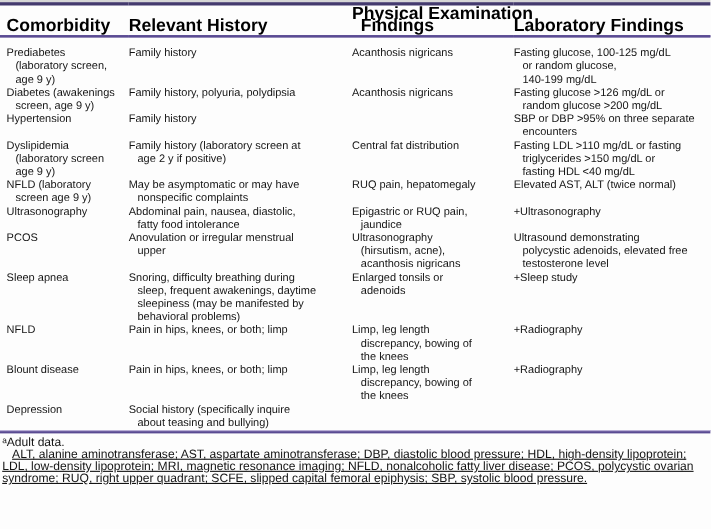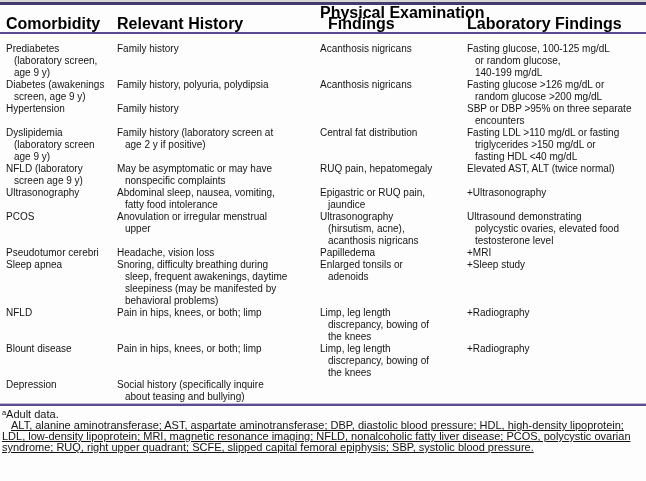--- a/index.html
+++ b/index.html
@@ -141,21 +141,21 @@
           </td>
           <td>
             <div class="ln">Elevated AST, ALT (twice normal)</div>
           </td>
         </tr>
         <tr>
           <td>
             <div class="ln">Ultrasonography</div>
           </td>
           <td>
-            <div class="ln">Abdominal sleep, nausea, vomiting,</div>
+            <div class="ln">Abdominal pain, nausea, diastolic,</div>
             <div class="ln cont">fatty food intolerance</div>
           </td>
           <td>
             <div class="ln">Epigastric or RUQ pain,</div>
             <div class="ln cont">jaundice</div>
           </td>
           <td>
             <div class="ln">+Ultrasonography</div>
           </td>
         </tr>
@@ -167,36 +167,22 @@
             <div class="ln">Anovulation or irregular menstrual</div>
             <div class="ln cont">upper</div>
           </td>
           <td>
             <div class="ln">Ultrasonography</div>
             <div class="ln cont">(hirsutism, acne),</div>
             <div class="ln cont">acanthosis nigricans</div>
           </td>
           <td>
             <div class="ln">Ultrasound demonstrating</div>
-            <div class="ln cont">polycystic ovaries, elevated food</div>
+            <div class="ln cont">polycystic adenoids, elevated free</div>
             <div class="ln cont">testosterone level</div>
-          </td>
-        </tr>
-        <tr>
-          <td>
-            <div class="ln">Pseudotumor cerebri</div>
-          </td>
-          <td>
-            <div class="ln">Headache, vision loss</div>
-          </td>
-          <td>
-            <div class="ln">Papilledema</div>
-          </td>
-          <td>
-            <div class="ln">+MRI</div>
           </td>
         </tr>
         <tr>
           <td>
             <div class="ln">Sleep apnea</div>
           </td>
           <td>
             <div class="ln">Snoring, difficulty breathing during</div>
             <div class="ln cont">sleep, frequent awakenings, daytime</div>
             <div class="ln cont">sleepiness (may be manifested by</div>

